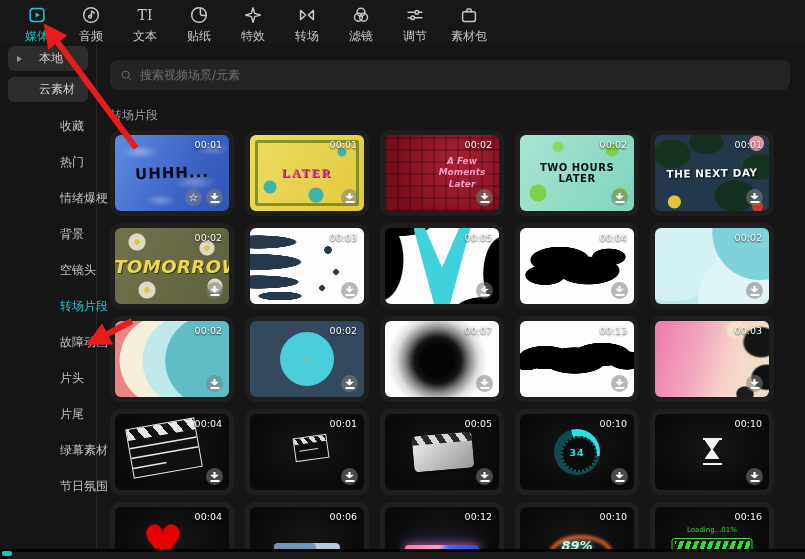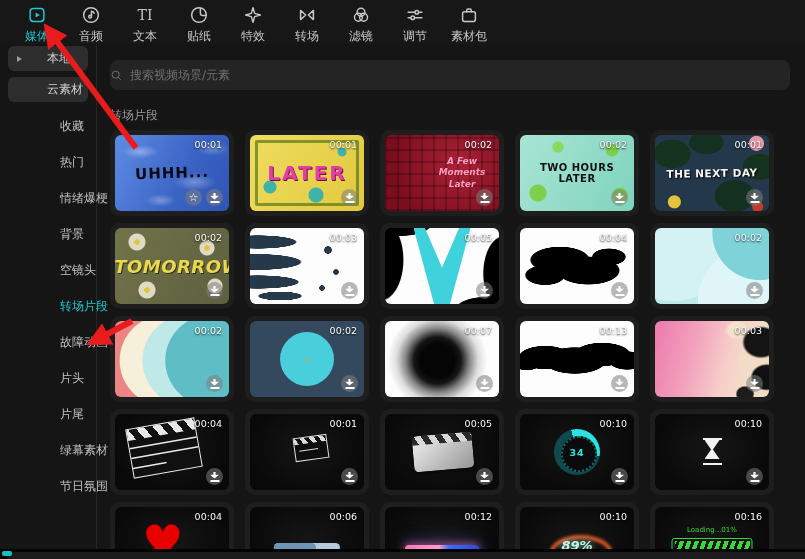--- a/index.html
+++ b/index.html
@@ -11,33 +11,33 @@
   .tb-item { width:54px; display:flex; flex-direction:column; align-items:center; gap:2px; cursor:pointer; }
   .tb-item svg { width:22px; height:22px; stroke:#c7c7c7; fill:none; stroke-width:1.6; stroke-linecap:round; stroke-linejoin:round; }
   .tb-label { font-size:12px; color:#c7c7c7; white-space:nowrap; }
   .tb-item.sel svg { stroke:#1fc9d2; }
   .tb-item.sel .tb-label { color:#1fc9d2; }
   .tb-item.sel svg .fillme { fill:#1fc9d2; stroke:none; }
   .icon-text-glyph { font-family:"DejaVu Serif","Liberation Serif",serif; font-size:14px; color:#c7c7c7; line-height:22px; height:22px; }
 
   
   .sidebar { position:absolute; left:0; top:44px; width:97px; bottom:10px; background:#151515; border-right:1px solid #262626; }
-  .sgroup { position:relative; margin:0 8px 6px 8px; height:25px; background:#2d2d2d; border-radius:6px; display:flex; align-items:center; padding-left:39px; font-size:12px; color:#d0d0d0; cursor:pointer; }
+  .sgroup { position:relative; margin:0 8px 6px 8px; height:25px; background:#2d2d2d; border-radius:6px; display:flex; align-items:center; padding-left:31px; font-size:12px; color:#d0d0d0; cursor:pointer; }
   .sgroup.first { margin-top:2px; }
   .sgroup.lib { margin-top:13px; }
   .sgroup.sel { color:#1fc9d2; }
   .tri { position:absolute; left:9px; width:0; height:0; }
   .tri-right { border-left:5px solid #9a9a9a; border-top:3.5px solid transparent; border-bottom:3.5px solid transparent; }
   .tri-down { border-top:5px solid #1fc9d2; border-left:3.5px solid transparent; border-right:3.5px solid transparent; }
   .slist { list-style:none; margin-top:6px;padding-left:32px; }
   .slist li { height:36px; line-height:36px; padding-left:28px; font-size:12px; color:#c0c0c0; cursor:pointer; white-space:nowrap; }
   .slist li.sel { color:#1fc9d2; }
 
   
-  .searchbar { position:absolute; left:110px; top:60px; width:680px; height:30px; background:#242424; border-radius:8px; display:flex; align-items:center; padding:0 0; }
+  .searchbar { position:absolute; left:110px; top:60px; width:680px; height:30px; background:#242424; border-radius:8px; display:flex; align-items:center; padding:0 10px; }
   .searchbar svg { width:13px; height:13px; stroke:#777; fill:none; stroke-width:1.6; margin-right:7px; flex:none; }
   .searchbar input { flex:1; background:transparent; border:none; outline:none; color:#ddd; font-size:12px; font-family:inherit; }
   .searchbar input::placeholder { color:#6f6f6f; }
   .section-title { position:absolute; left:110px; top:107px; font-size:12px; color:#9c9c9c; }
 
   .grid { position:absolute; left:110px; top:130px; width:668px; display:grid; grid-template-columns:repeat(5,124px); column-gap:11px; row-gap:7px; z-index:1; }
   .card { height:86px; background:#1e1e1e; border-radius:10px; padding:5px; cursor:pointer; }
   .thumb { position:relative; width:114px; height:76px; border-radius:6px; overflow:hidden; background:#0d0d0d; }
   .dur { position:absolute; top:4px; right:7px; font-size:9.5px; color:#fafafa; text-shadow:0 1px 2px rgba(0,0,0,.85); z-index:3; }
   .dl { position:absolute; right:6px; bottom:5px; width:17px; height:17px; border-radius:50%; background:rgba(125,125,125,.55); z-index:3; }
@@ -54,21 +54,21 @@
     radial-gradient(ellipse 22px 9px at 40% 86%, rgba(255,255,255,.3), transparent 70%),
     radial-gradient(ellipse 24px 10px at 86% 18%, rgba(205,228,255,.35), transparent 70%),
     linear-gradient(115deg,#5d8ce4,#3b63c4 60%,#2f55b4); }
   .a0 .cap { color:#0a0a14; font-size:15px; font-weight:900; letter-spacing:1px; transform:rotate(-2deg); }
   .a1 { background:
     radial-gradient(circle 7px at 20px 52px, #3fb3aa 0 6px, transparent 7px),
     radial-gradient(circle 5px at 92px 17px, #3fb3aa 0 4px, transparent 5px),
     radial-gradient(circle 8px at 66px 60px, #3fb3aa 0 7px, transparent 8px),
     linear-gradient(120deg,#eedd5e,#e2c83f); }
   .a1::before { content:""; position:absolute; inset:5px; border:3px solid rgba(95,125,25,.75); border-radius:2px; }
-  .a1 .cap { color:#e23fa4; font-size:20px; font-weight:800; letter-spacing:2px; text-shadow:1px 1px 0 #70104a; }
+  .a1 .cap { color:#e23fa4; font-size:12px; font-weight:800; letter-spacing:2px; text-shadow:1px 1px 0 #70104a;font-family:Liberation Serif, serif; }
   .a2 { background:
     repeating-linear-gradient(0deg, rgba(0,0,0,.22) 0 2px, transparent 2px 12px),
     repeating-linear-gradient(90deg, rgba(0,0,0,.22) 0 2px, transparent 2px 12px),
     radial-gradient(circle at 65% 40%, #ad2236, #7a0e1e 75%); }
   .a2 .cap { padding-left:40px; font-size:9px; font-style:italic; font-weight:bold; color:#ff9cc2; line-height:1.25; }
   .a3 { background:
     radial-gradient(circle 9px at 18px 58px, #7cd04c 0 8px, transparent 9px),
     radial-gradient(circle 7px at 92px 15px, #7cd04c 0 6px, transparent 7px),
     radial-gradient(circle 6px at 38px 12px, #8ad95c 0 5px, transparent 6px),
     radial-gradient(circle 8px at 100px 60px, #7cd04c 0 7px, transparent 8px),

